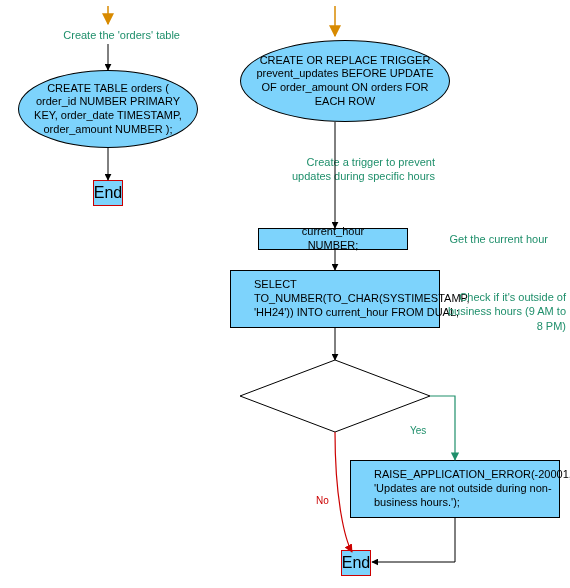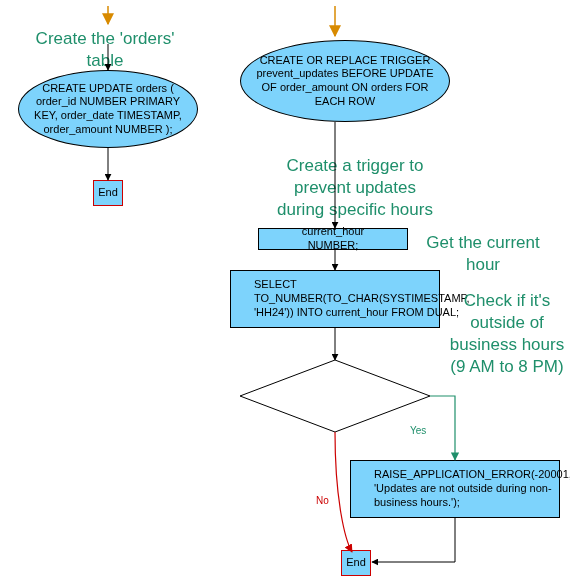--- a/index.html
+++ b/index.html
@@ -30,30 +30,30 @@
     padding: 6px 10px;
   }
   .rect {
     border: 1px solid #000;
     padding: 4px 23px;
   }
   .end-box {
     border: 1px solid #c00;
     width: 30px;
     height: 26px;
-    font-size: 11px;
+    font-size: 16px;
     color: #000;
     padding: 0;
   }
   .caption {
     position: absolute;
     color: #1f8f6b;
-    font-size: 17px;
+    font-size: 11px;
     line-height: 1.3;
-    text-align: center;
+    text-align: right;
   }
   .edge-label {
     position: absolute;
     font-size: 10px;
   }
   .edge-yes { color: #1f8f6b; }
   .edge-no  { color: #c00; margin-left: 6px; }
   svg.wires {
     position: absolute;
     left: 0; top: 0;
@@ -61,21 +61,21 @@
     height: 588px;
     pointer-events: none;
   }
 </style>
 </head>
 <body>
 
 <div class="caption" style="left:30px; top:28px; width:150px;">Create the 'orders' table</div>
 
 <div class="node ellipse" style="left:18px; top:70px; width:180px; height:78px;">
-  <span>CREATE UPDATE orders ( order_id NUMBER PRIMARY KEY, order_date TIMESTAMP, order_amount NUMBER );</span>
+  <span>CREATE TABLE orders ( order_id NUMBER PRIMARY KEY, order_date TIMESTAMP, order_amount NUMBER );</span>
 </div>
 
 <div class="node end-box" style="left:93px; top:180px;">
   <span>End</span>
 </div>
 
 <div class="node ellipse" style="left:240px; top:40px; width:210px; height:82px;">
   <span>CREATE OR REPLACE TRIGGER prevent_updates BEFORE UPDATE OF order_amount ON orders FOR EACH ROW</span>
 </div>
 

